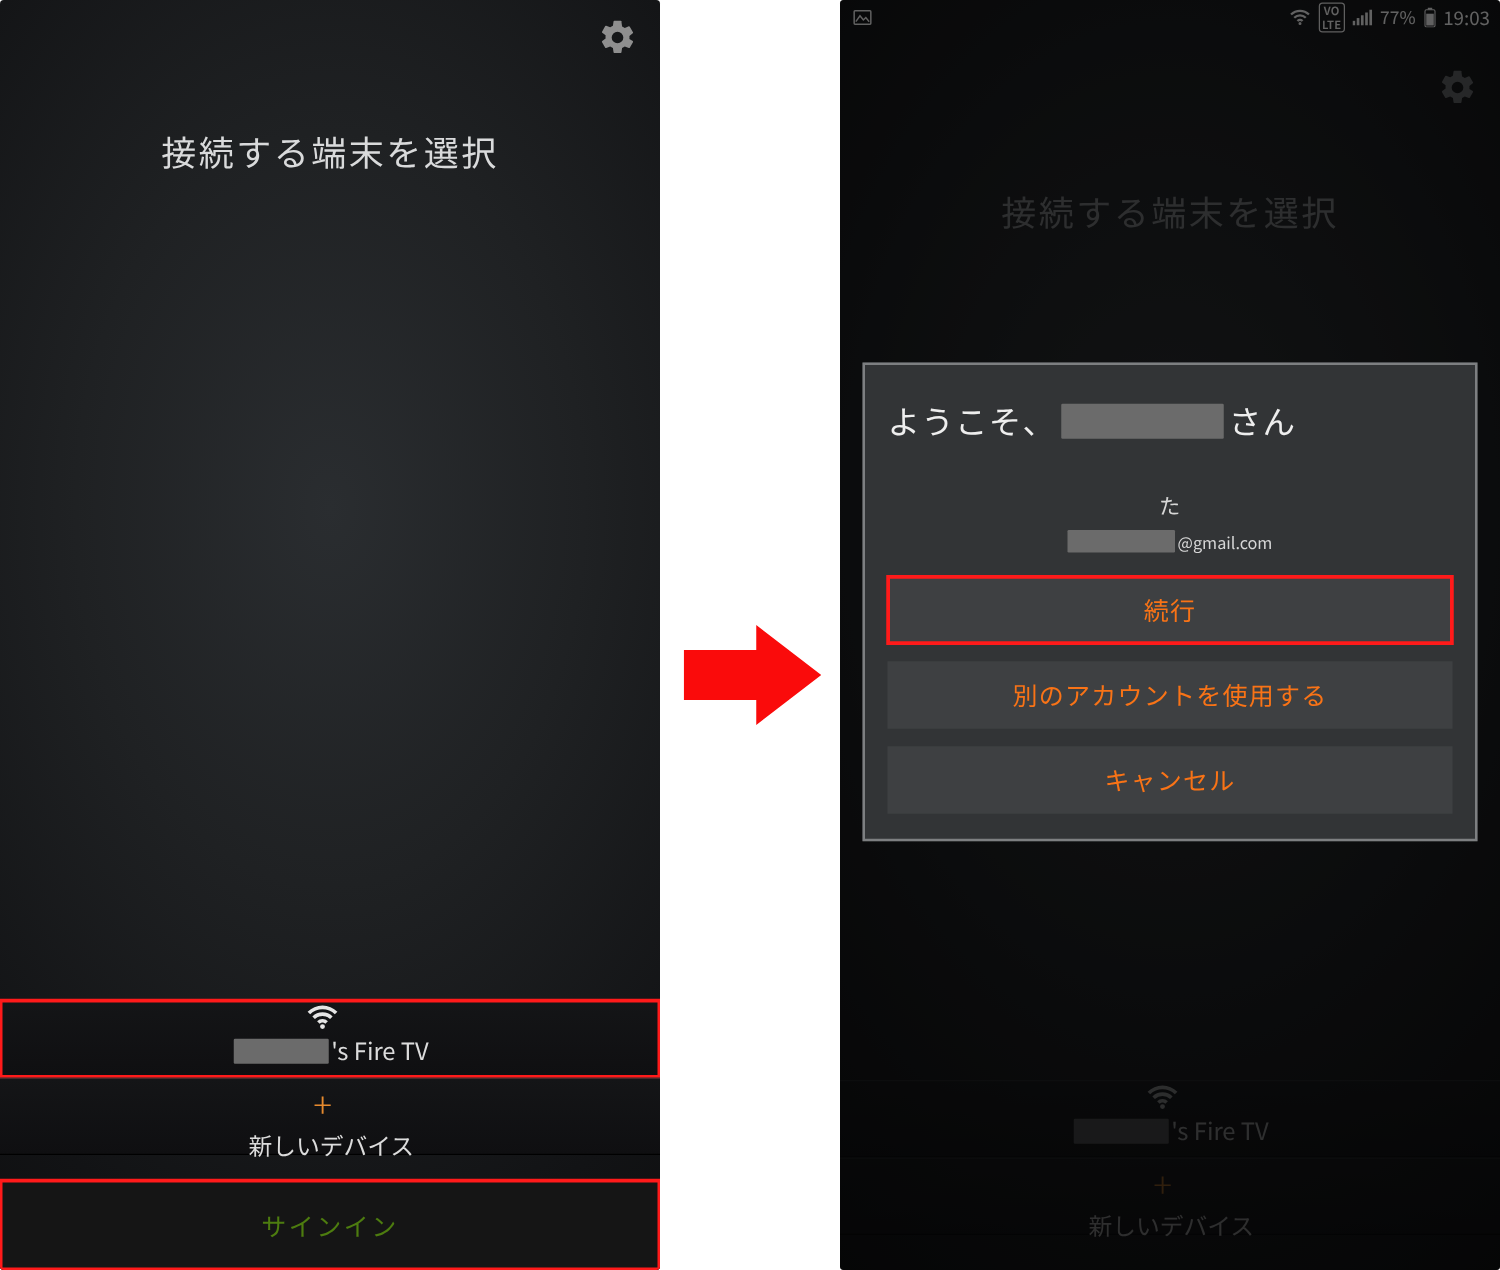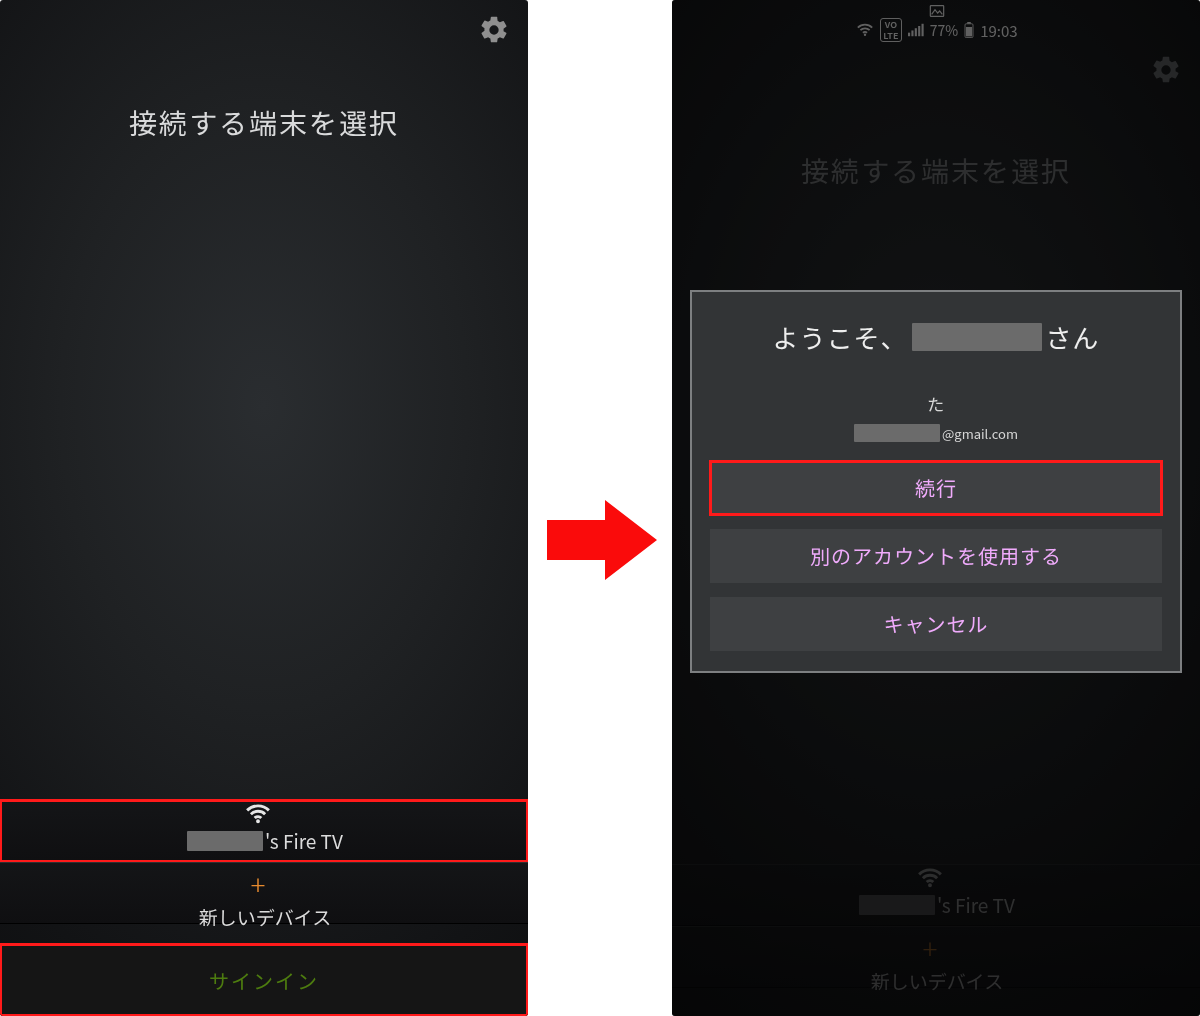--- a/index.html
+++ b/index.html
@@ -31,21 +31,20 @@
 
   
   .statusbar {
     display: flex;
     align-items: center;
     justify-content: space-between;
     padding: 4px 8px 2px 10px;
     font-size: 15px;
     color: #e9e9e9;
     height: 26px;
-    flex-direction: column;
   }
   .status-right { display:flex; align-items:center; gap:6px; }
   .ico { display:inline-flex; align-items:center; justify-content:center; }
   .volte {
     border:1.2px solid #e2e2e2; border-radius:3px; padding:0 2px;
     font-size:9px; line-height:11px; font-weight:600; letter-spacing:0.2px;
     display:flex; flex-direction:column; align-items:center;
   }
 
   
@@ -120,37 +119,37 @@
   .dialog {
     position:absolute;
     left: 18px; right: 18px;
     top: 290px;
     background: #323436;
     border: 2px solid #7d7f81;
     padding: 26px 18px 20px 18px;
   }
   .dlg-title {
     text-align:center; font-size:26px; color:#eeeeee;
-    letter-spacing:1px; display:flex; justify-content:center; align-items:center; gap:4px;
+    letter-spacing:1px; display:flex; align-items:center; gap:4px;
     flex-wrap:wrap;
   }
   .dlg-sub {
     text-align:center; font-size:17px; color:#d7d7d7;
     margin-top:10px; line-height:1.55; letter-spacing:0.5px;
   }
   .dlg-email {
     text-align:center; font-size:13px; color:#d7d7d7; margin-top:6px;
     display:flex; justify-content:center; align-items:center; gap:2px;
   }
   .dlg-btn {
     margin-top:18px;
     background:#3e4042;
     height:54px;
     display:flex; align-items:center; justify-content:center;
-    font-size:20px; color:#f0abfc; letter-spacing:1px;
+    font-size:20px; color:#f97316; letter-spacing:1px;
   }
   .dlg-btn + .dlg-btn { margin-top:14px; }
 
   
   .arrow {
     position:absolute;
     left: 547px;
     top: 496px;
     width: 112px; height: 88px;
     pointer-events:none;

